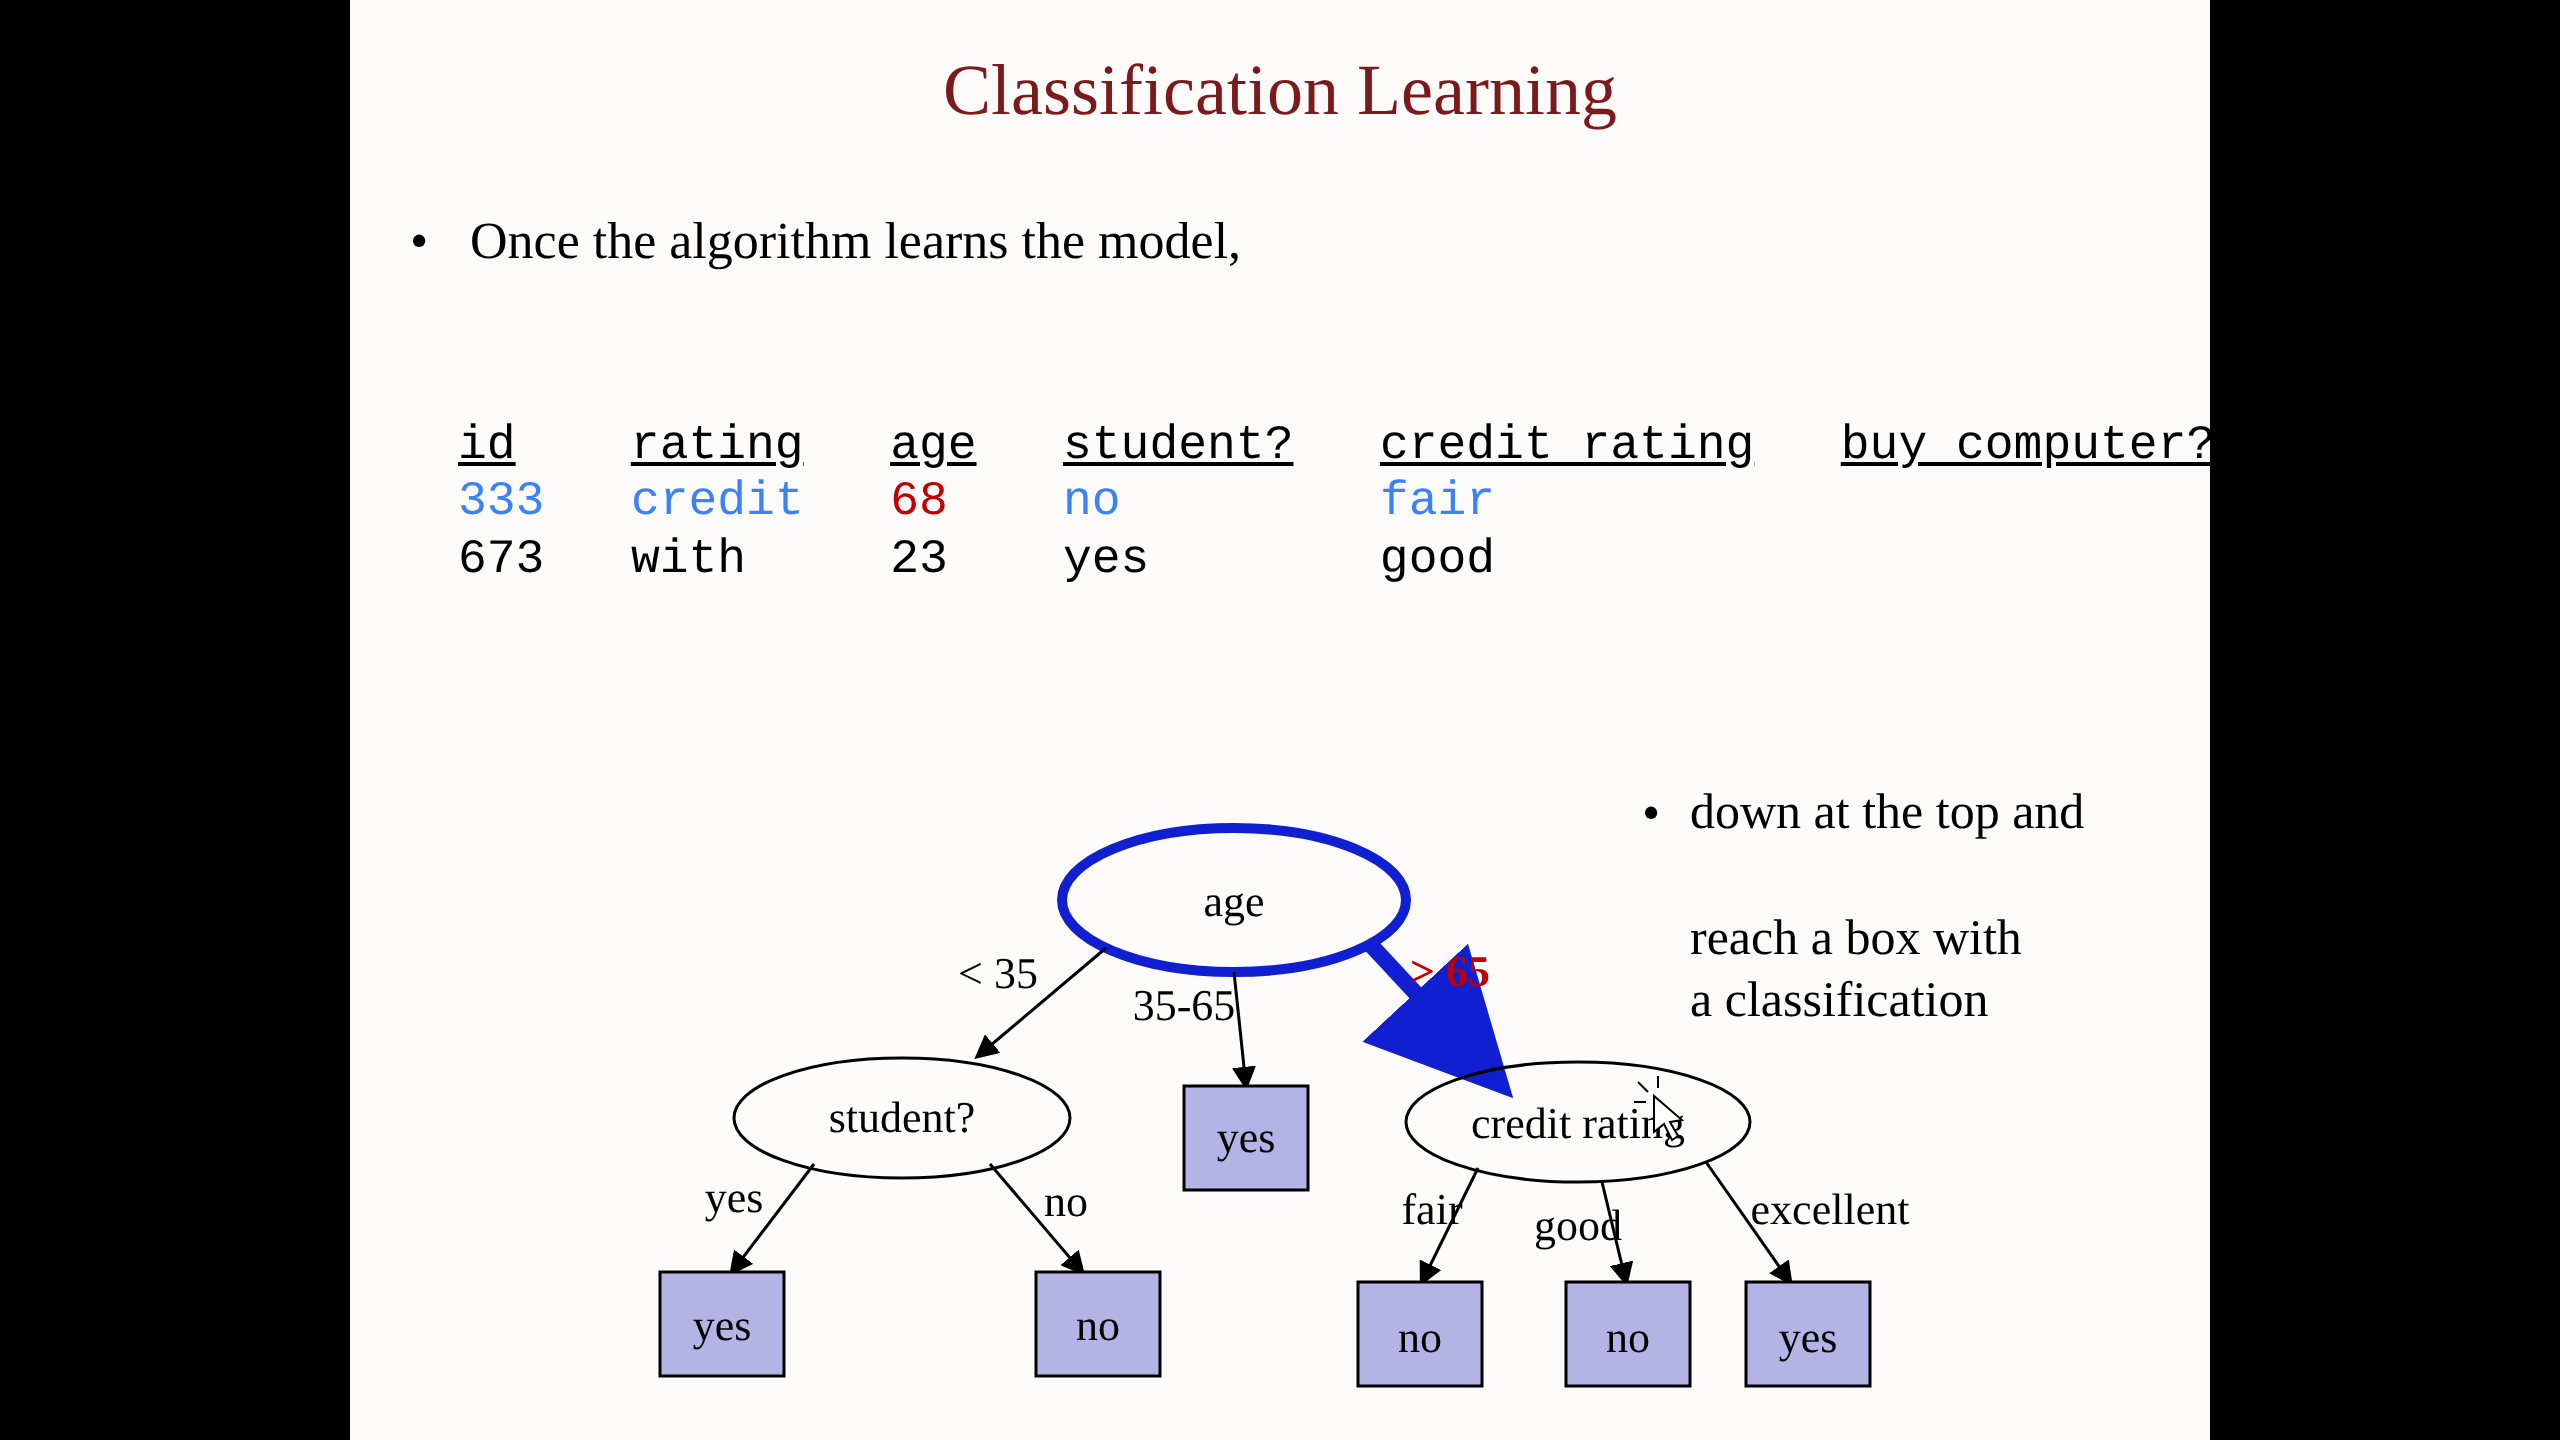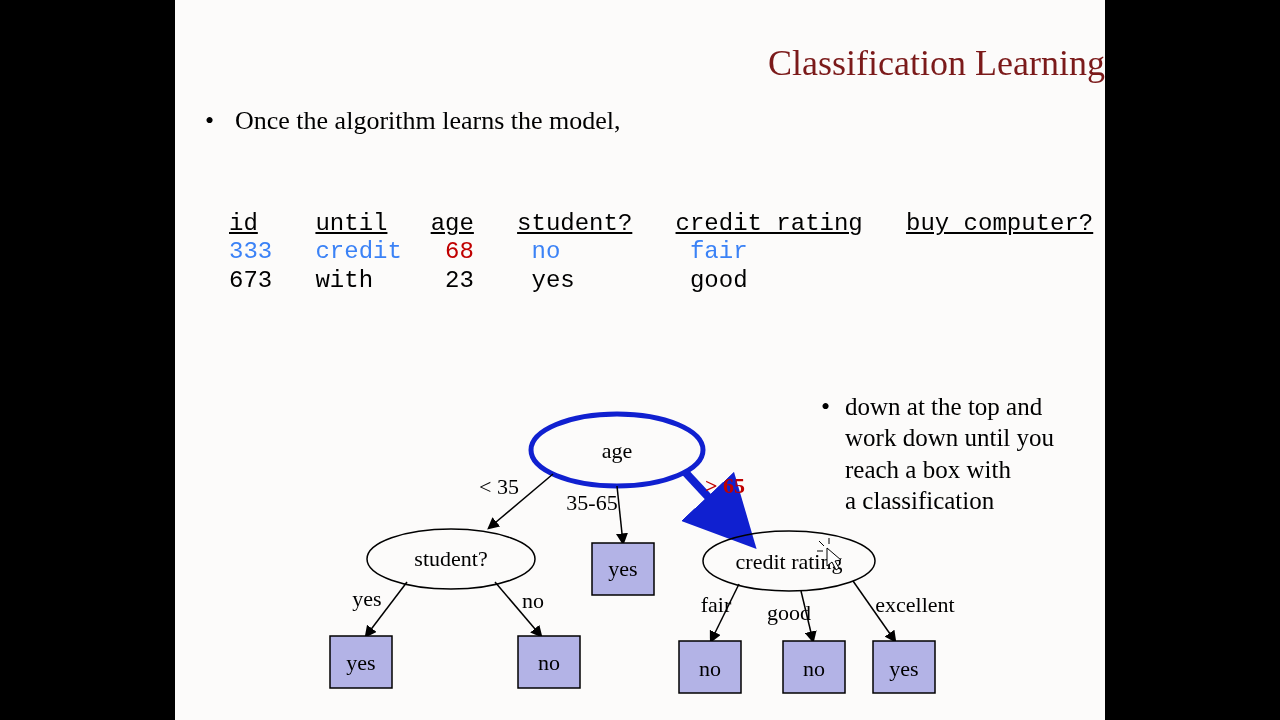--- a/index.html
+++ b/index.html
@@ -12,24 +12,24 @@
   }
   .slide {
     position: absolute;
     left: 175px;
     top: 0;
     width: 930px;
     height: 720px;
     background: #fcfbfa;
   }
   .title {
-    text-align: right;
+    text-align: center;
     font-size: 36px;
     color: #7b1a1a;
-    margin-top: 42px;
+    margin-top: 24px;
     font-weight: normal;
   }
   .body-bullet {
     position: absolute;
     left: 60px;
     top: 104px;
     font-size: 26px;
     color: #000;
     line-height: 1.3;
   }
@@ -85,28 +85,28 @@
 
 <div class="slide">
 
   <div class="title">Classification Learning</div>
 
   <div class="body-bullet">
     <span class="bullet-dot">•</span>
     <span>Once the algorithm learns the model,</span><br>
   </div>
 
-  <div class="table-wrap"><span class="th">id</span>    <span class="th">until</span>   <span class="th">age</span>   <span class="th">student?</span>   <span class="th">credit rating</span>   <span class="th">buy computer?</span>
+  <div class="table-wrap"><span class="th">id</span>    <span class="th">rating</span>   <span class="th">age</span>   <span class="th">student?</span>   <span class="th">credit rating</span>   <span class="th">buy computer?</span>
 <span class="blue">333</span>   <span class="blue">credit</span>   <span class="red">68</span>    <span class="blue">no</span>         <span class="blue">fair</span>
 <span>673</span>   <span>with</span>     <span>23</span>    <span>yes</span>        <span>good</span></div>
 
   <div class="side-bullet">
     <span class="bullet-dot">•</span>
     <span>down at the top and</span><br>
-    <span>work down until you</span><br>
+    <br>
     <span>reach a box with</span><br>
     <span>a classification</span>
   </div>
 
   <svg class="tree" viewBox="0 0 930 720">
     <defs>
       <marker id="arr" viewBox="0 0 10 10" refX="8" refY="5" markerWidth="8" markerHeight="8" orient="auto">
         <path d="M0,0 L10,5 L0,10 z" fill="#000"></path>
       </marker>
       <marker id="arrB" viewBox="0 0 10 10" refX="6" refY="5" markerWidth="9" markerHeight="9" orient="auto">

